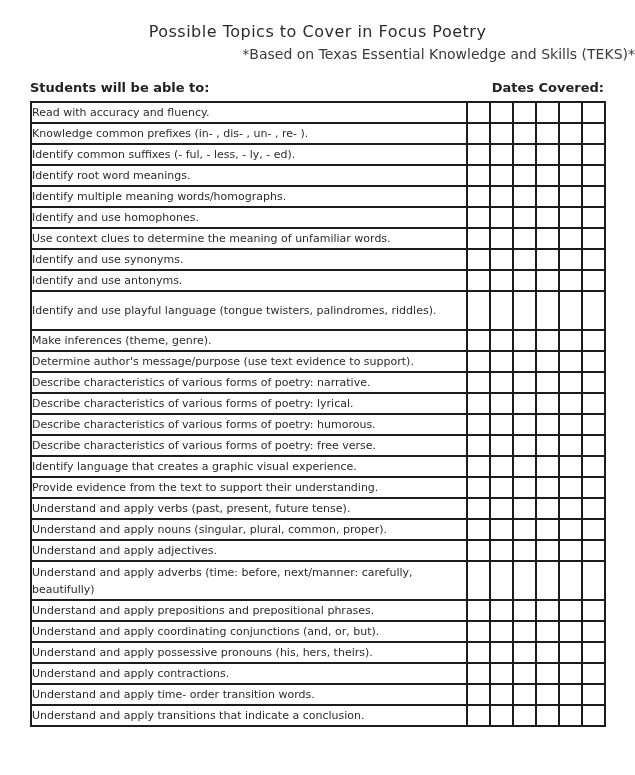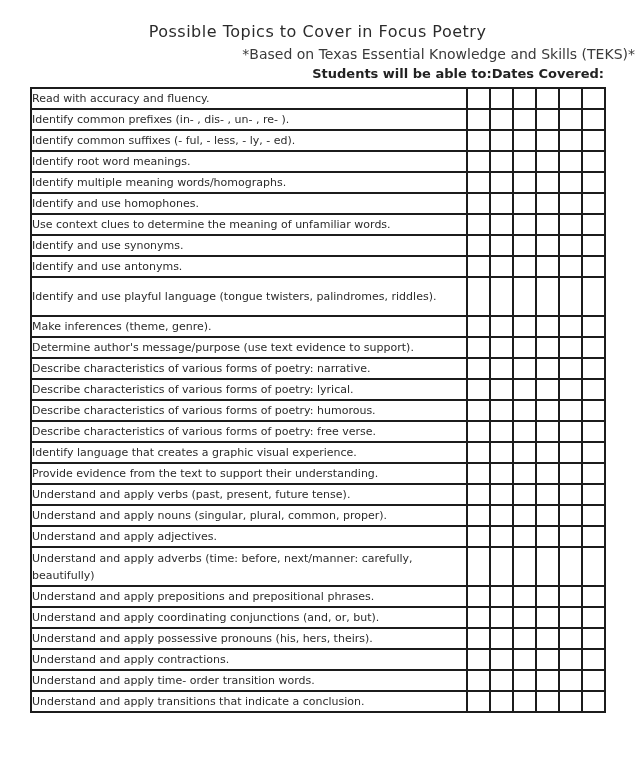--- a/index.html
+++ b/index.html
@@ -26,23 +26,23 @@
   }
   .subtitle {
     text-align: right;
     font-size: 14px;
     line-height: 16px;
     margin-top: 2px;
     color: #3a3a3a;
   }
   .header-row {
     display: flex;
-    justify-content: flex-end;
+    justify-content: space-between;
     align-items: flex-end;
-    margin: 4px 31px 6px 30px;
+    margin: 18px 31px 6px 30px;
   }
   .col-header {
     font-size: 13px;
     font-weight: bold;
     color: #222222;
   }
   table.topics {
     border-collapse: collapse;
     margin-left: 30px;
     width: 574px;
@@ -95,21 +95,21 @@
         <tr>
           <td class="text-cell">Read with accuracy and fluency.</td>
           <td class="date-cell"></td>
           <td class="date-cell"></td>
           <td class="date-cell"></td>
           <td class="date-cell"></td>
           <td class="date-cell"></td>
           <td class="date-cell"></td>
         </tr>
         <tr>
-          <td class="text-cell">Identify common prefixes (in- , dis- , un- , re- ).</td>
+          <td class="text-cell">Knowledge common prefixes (in- , dis- , un- , re- ).</td>
           <td class="date-cell"></td>
           <td class="date-cell"></td>
           <td class="date-cell"></td>
           <td class="date-cell"></td>
           <td class="date-cell"></td>
           <td class="date-cell"></td>
         </tr>
         <tr>
           <td class="text-cell">Identify common suffixes (- ful, - less, - ly, - ed).</td>
           <td class="date-cell"></td>

